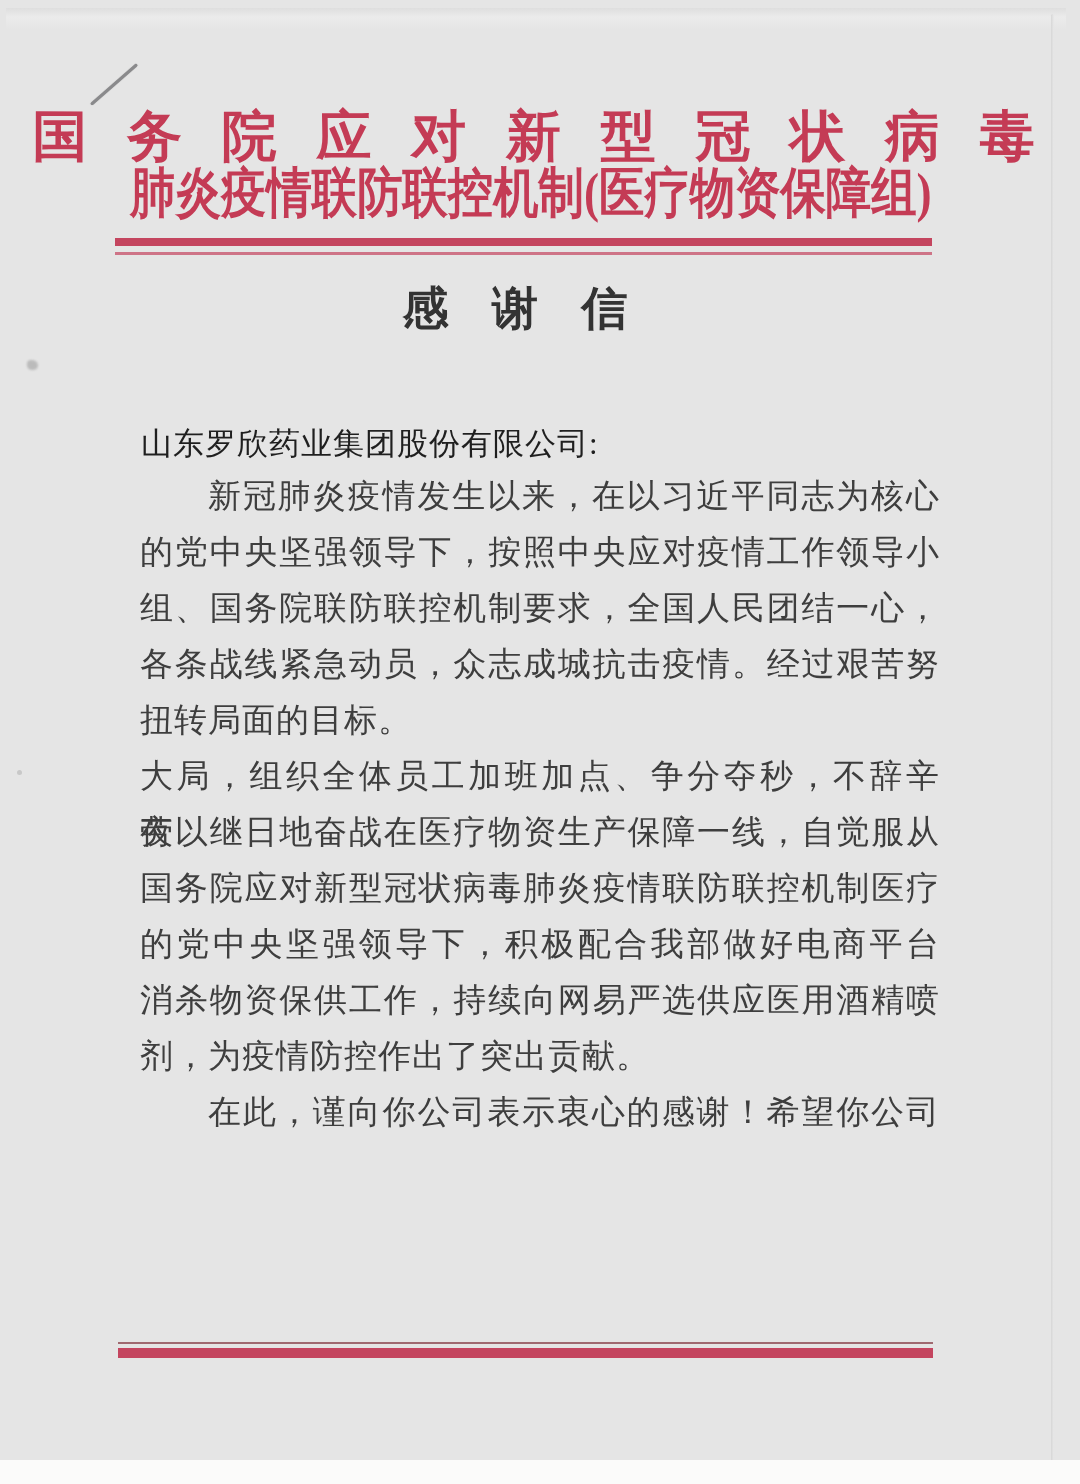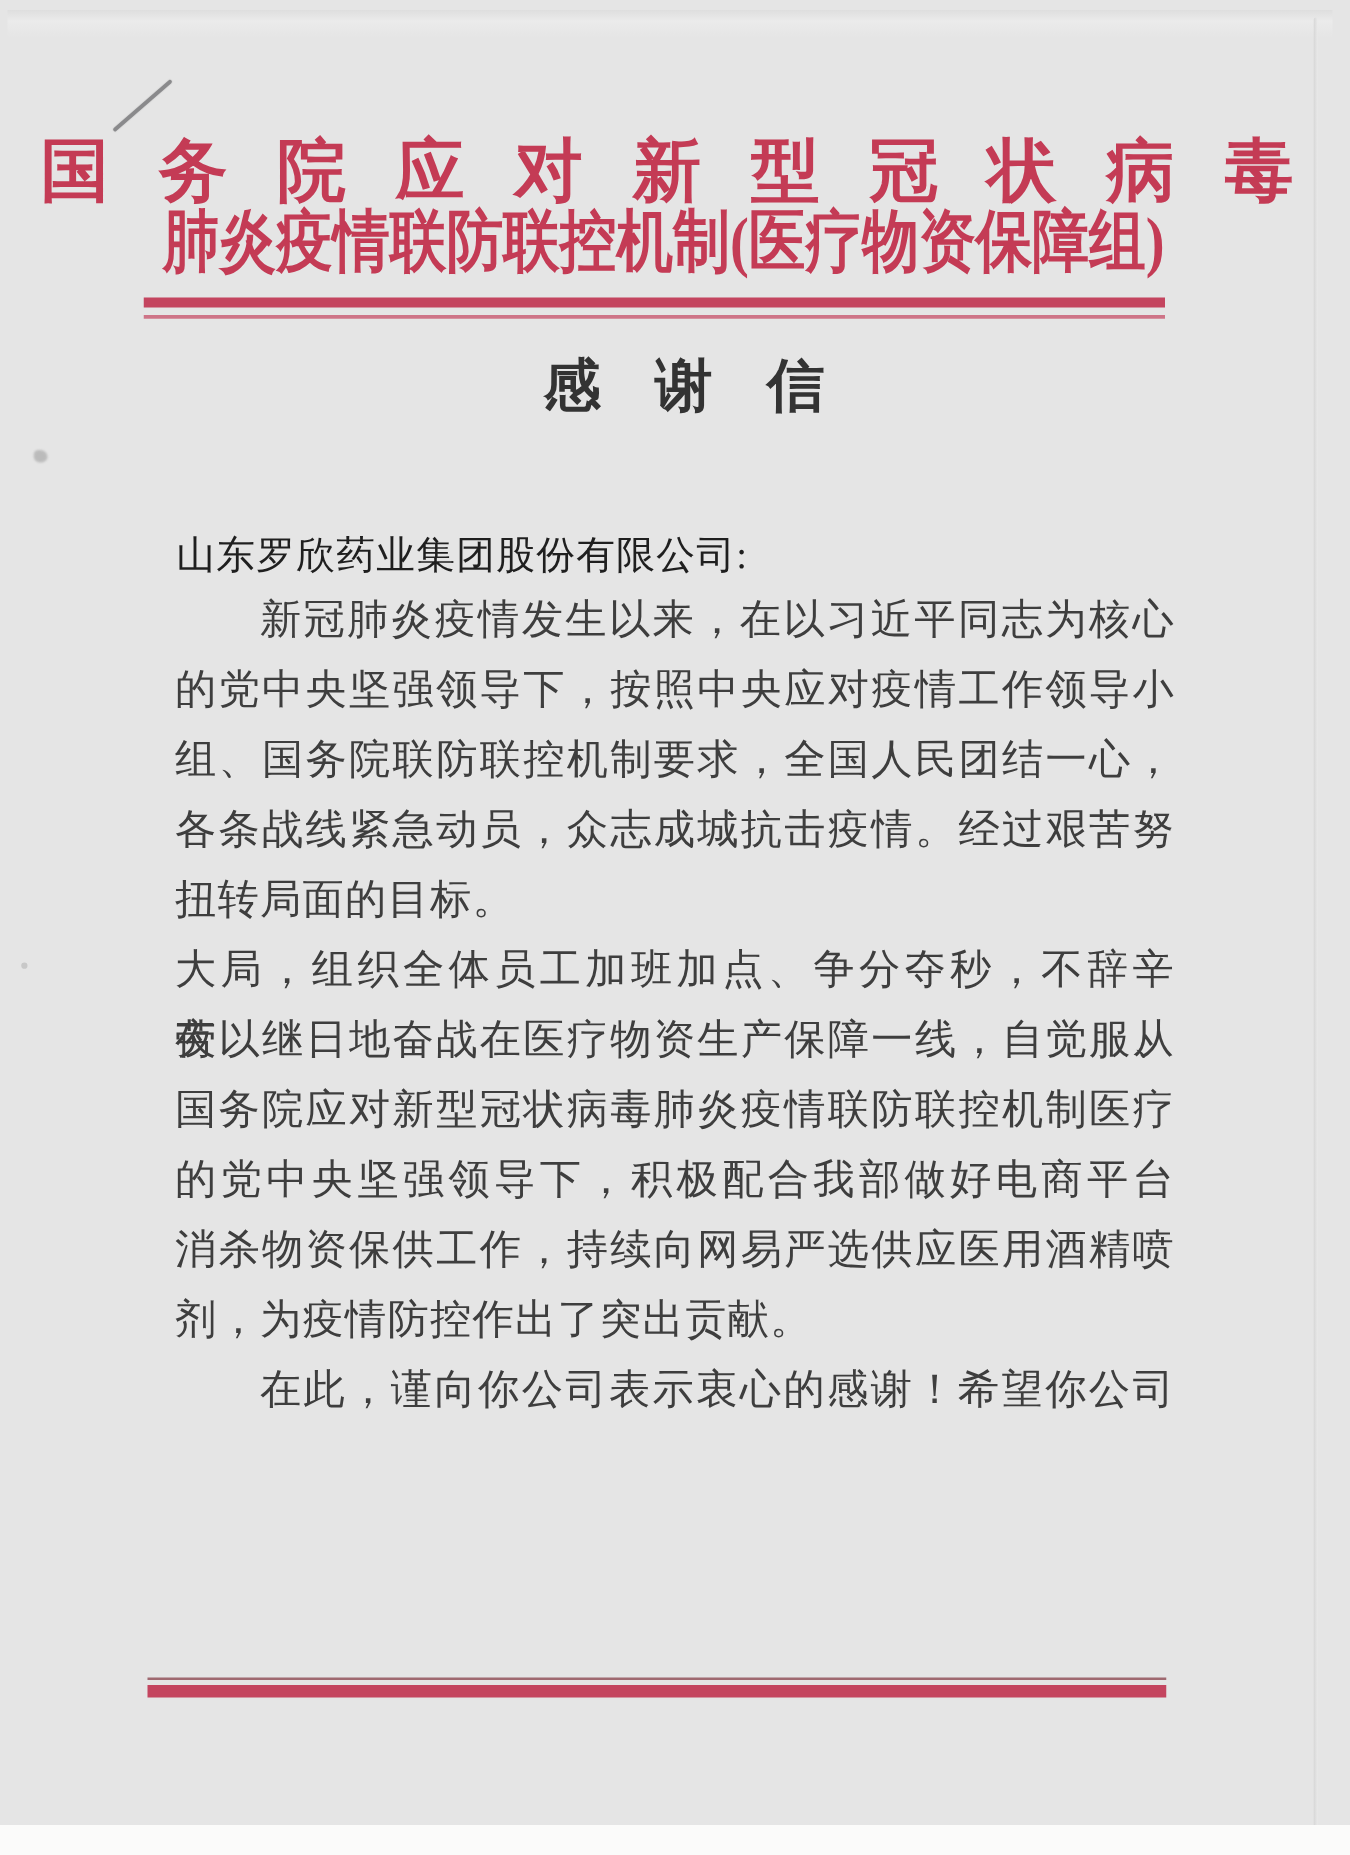--- a/index.html
+++ b/index.html
@@ -104,21 +104,20 @@
   .letter-title {
     position: absolute;
     left: 0; top: 278px;
     width: 1046px;
     text-align: center;
     font-size: 46px;
     font-weight: bold;
     letter-spacing: 16px;
     color: #333;
     white-space: nowrap;
-    margin-left: 32px;
   }
 
   .recipient {
     position: absolute;
     left: 141px; top: 423px;
     font-size: 31px;
     font-weight: normal;
     letter-spacing: 1px;
     color: #1f1f1f;
     white-space: nowrap;

